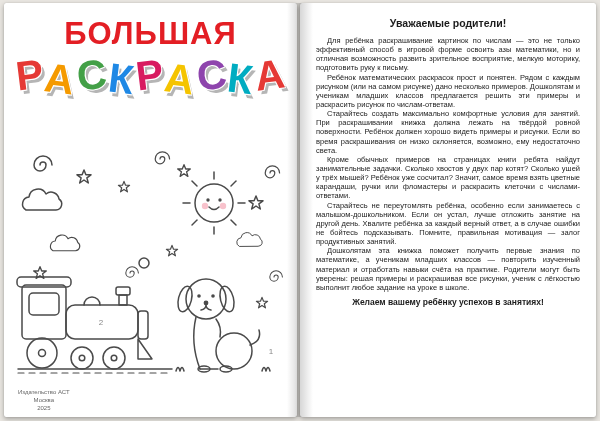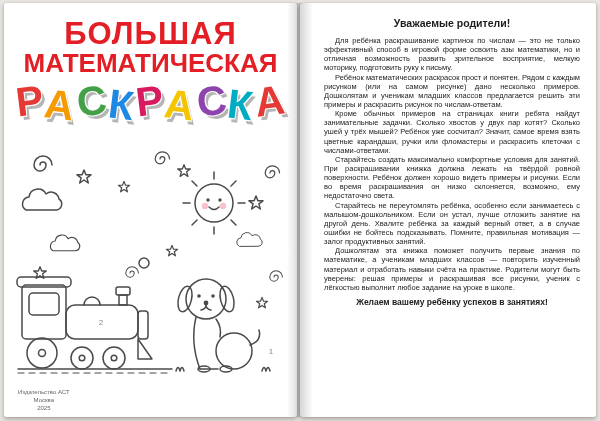--- a/index.html
+++ b/index.html
@@ -38,39 +38,38 @@
   }
   .coloring-title .cl:nth-child(odd){transform:rotate(-7deg);}
   .coloring-title .cl:nth-child(even){transform:rotate(7deg) translateY(4px);}
   .illustration{position:absolute;left:8px;top:146px;}
   .publisher{
     position:absolute;left:14px;bottom:5px;font-size:6px;line-height:1.35;
     color:#666;text-align:center;
   }
 
   
-  .right-inner{padding:14px 16px 8px 24px;color:#1c1c1c;}
+  .right-inner{padding:14px 16px 8px 16px;color:#1c1c1c;}
   .parents-heading{
     text-align:center;font-weight:bold;font-size:10.5px;margin:0 0 7px 0;
   }
   .parent-text p{
     margin:0;font-size:7.5px;line-height:1.22;text-align:justify;text-indent:11px;
   }
   .closing-line{
     text-align:center;font-weight:bold;font-size:8.5px;margin-top:5px;
   }
 </style>
 </head>
 <body>
 
 <div class="book">
 
   <div class="page page-left">
     <div class="book-title-line t1" style="color: rgb(227, 30, 36);">БОЛЬШАЯ</div>
-    <div class="book-title-line t2" style="color: rgb(227, 30, 36);">МАТЕМАТИЧЕСКАЯ</div>
     <div class="coloring-title"><span class="cl" style="color: rgb(229, 57, 53);">Р</span><span class="cl" style="color: rgb(245, 154, 0);">А</span><span class="cl" style="color: rgb(67, 160, 71);">С</span><span class="cl" style="color: rgb(30, 136, 229);">К</span><span class="cl" style="color: rgb(216, 27, 96);">Р</span><span class="cl" style="color: rgb(245, 196, 0);">А</span><span class="cl" style="color: rgb(142, 68, 173);">С</span><span class="cl" style="color: rgb(0, 172, 193);">К</span><span class="cl" style="color: rgb(229, 57, 53);">А</span></div>
 
     <svg class="illustration" width="276" height="244" viewBox="0 0 276 244">
       <defs>
         <path id="spiral" d="M0 0 a3 3 0 0 1 6 0 a6 6 0 0 1 -12 0 a9 9 0 0 1 18 0" fill="none"></path>
         <path id="star" d="M0 -7 L1.9 -2.2 L7 -2.2 L2.9 0.9 L4.3 6 L0 3 L-4.3 6 L-2.9 0.9 L-7 -2.2 L-1.9 -2.2 Z" fill="none"></path>
         <path id="cloud" d="M-20 5 a7 7 0 0 1 3 -13 a9 9 0 0 1 17 -3 a8 8 0 0 1 13 5 a6 6 0 0 1 -3 11 z" fill="none"></path>
       </defs>
 
       <g stroke="#4a4a4a" stroke-width="1.5" fill="none" stroke-linecap="round" stroke-linejoin="round">
@@ -172,22 +171,22 @@
       <div>2025</div>
     </div>
   </div>
 
   <div class="page page-right">
     <div class="right-inner">
       <h1 class="parents-heading">Уважаемые родители!</h1>
       <div class="parent-text">
           <p>Для ребёнка раскрашивание картинок по числам — это не только эффективный способ в игровой форме освоить азы математики, но и отличная возможность развить зрительное восприятие, мелкую моторику, подготовить руку к письму.</p>
           <p>Ребёнок математических раскрасок прост и понятен. Рядом с каждым рисунком (или на самом рисунке) дано несколько примеров. Дошколятам и ученикам младших классов предлагается решить эти примеры и раскрасить рисунок по числам-ответам.</p>
+          <p>Старайтесь создать максимально комфортные условия для занятий. При раскрашивании книжка должна лежать на твёрдой ровной поверхности. Ребёнок должен хорошо видеть примеры и рисунки. Если во время раскрашивания он низко склоняется, возможно, ему недостаточно света.</p>
           <p>Кроме обычных примеров на страницах книги ребята найдут занимательные задачки. Сколько хвостов у двух пар котят? Сколько ушей у трёх мышей? Ребёнок уже сосчитал? Значит, самое время взять цветные карандаши, ручки или фломастеры и раскрасить клеточки с числами-ответами.</p>
-          <p>Старайтесь создать максимально комфортные условия для занятий. При раскрашивании книжка должна лежать на твёрдой ровной поверхности. Ребёнок должен хорошо видеть примеры и рисунки. Если во время раскрашивания он низко склоняется, возможно, ему недостаточно света.</p>
           <p>Старайтесь не переутомлять ребёнка, особенно если занимаетесь с малышом-дошкольником. Если он устал, лучше отложить занятие на другой день. Хвалите ребёнка за каждый верный ответ, а в случае ошибки не бойтесь подсказывать. Помните, правильная мотивация — залог продуктивных занятий.</p>
           <p>Дошколятам эта книжка поможет получить первые знания по математике, а ученикам младших классов — повторить изученный материал и отработать навыки счёта на практике. Родители могут быть уверены: решая примеры и раскрашивая все рисунки, ученик с лёгкостью выполнит любое задание на уроке в школе.</p>
         </div>
       <div class="closing-line">Желаем вашему ребёнку успехов в занятиях!</div>
     </div>
   </div>
 
   <div class="spine"></div>
 </div>
 

